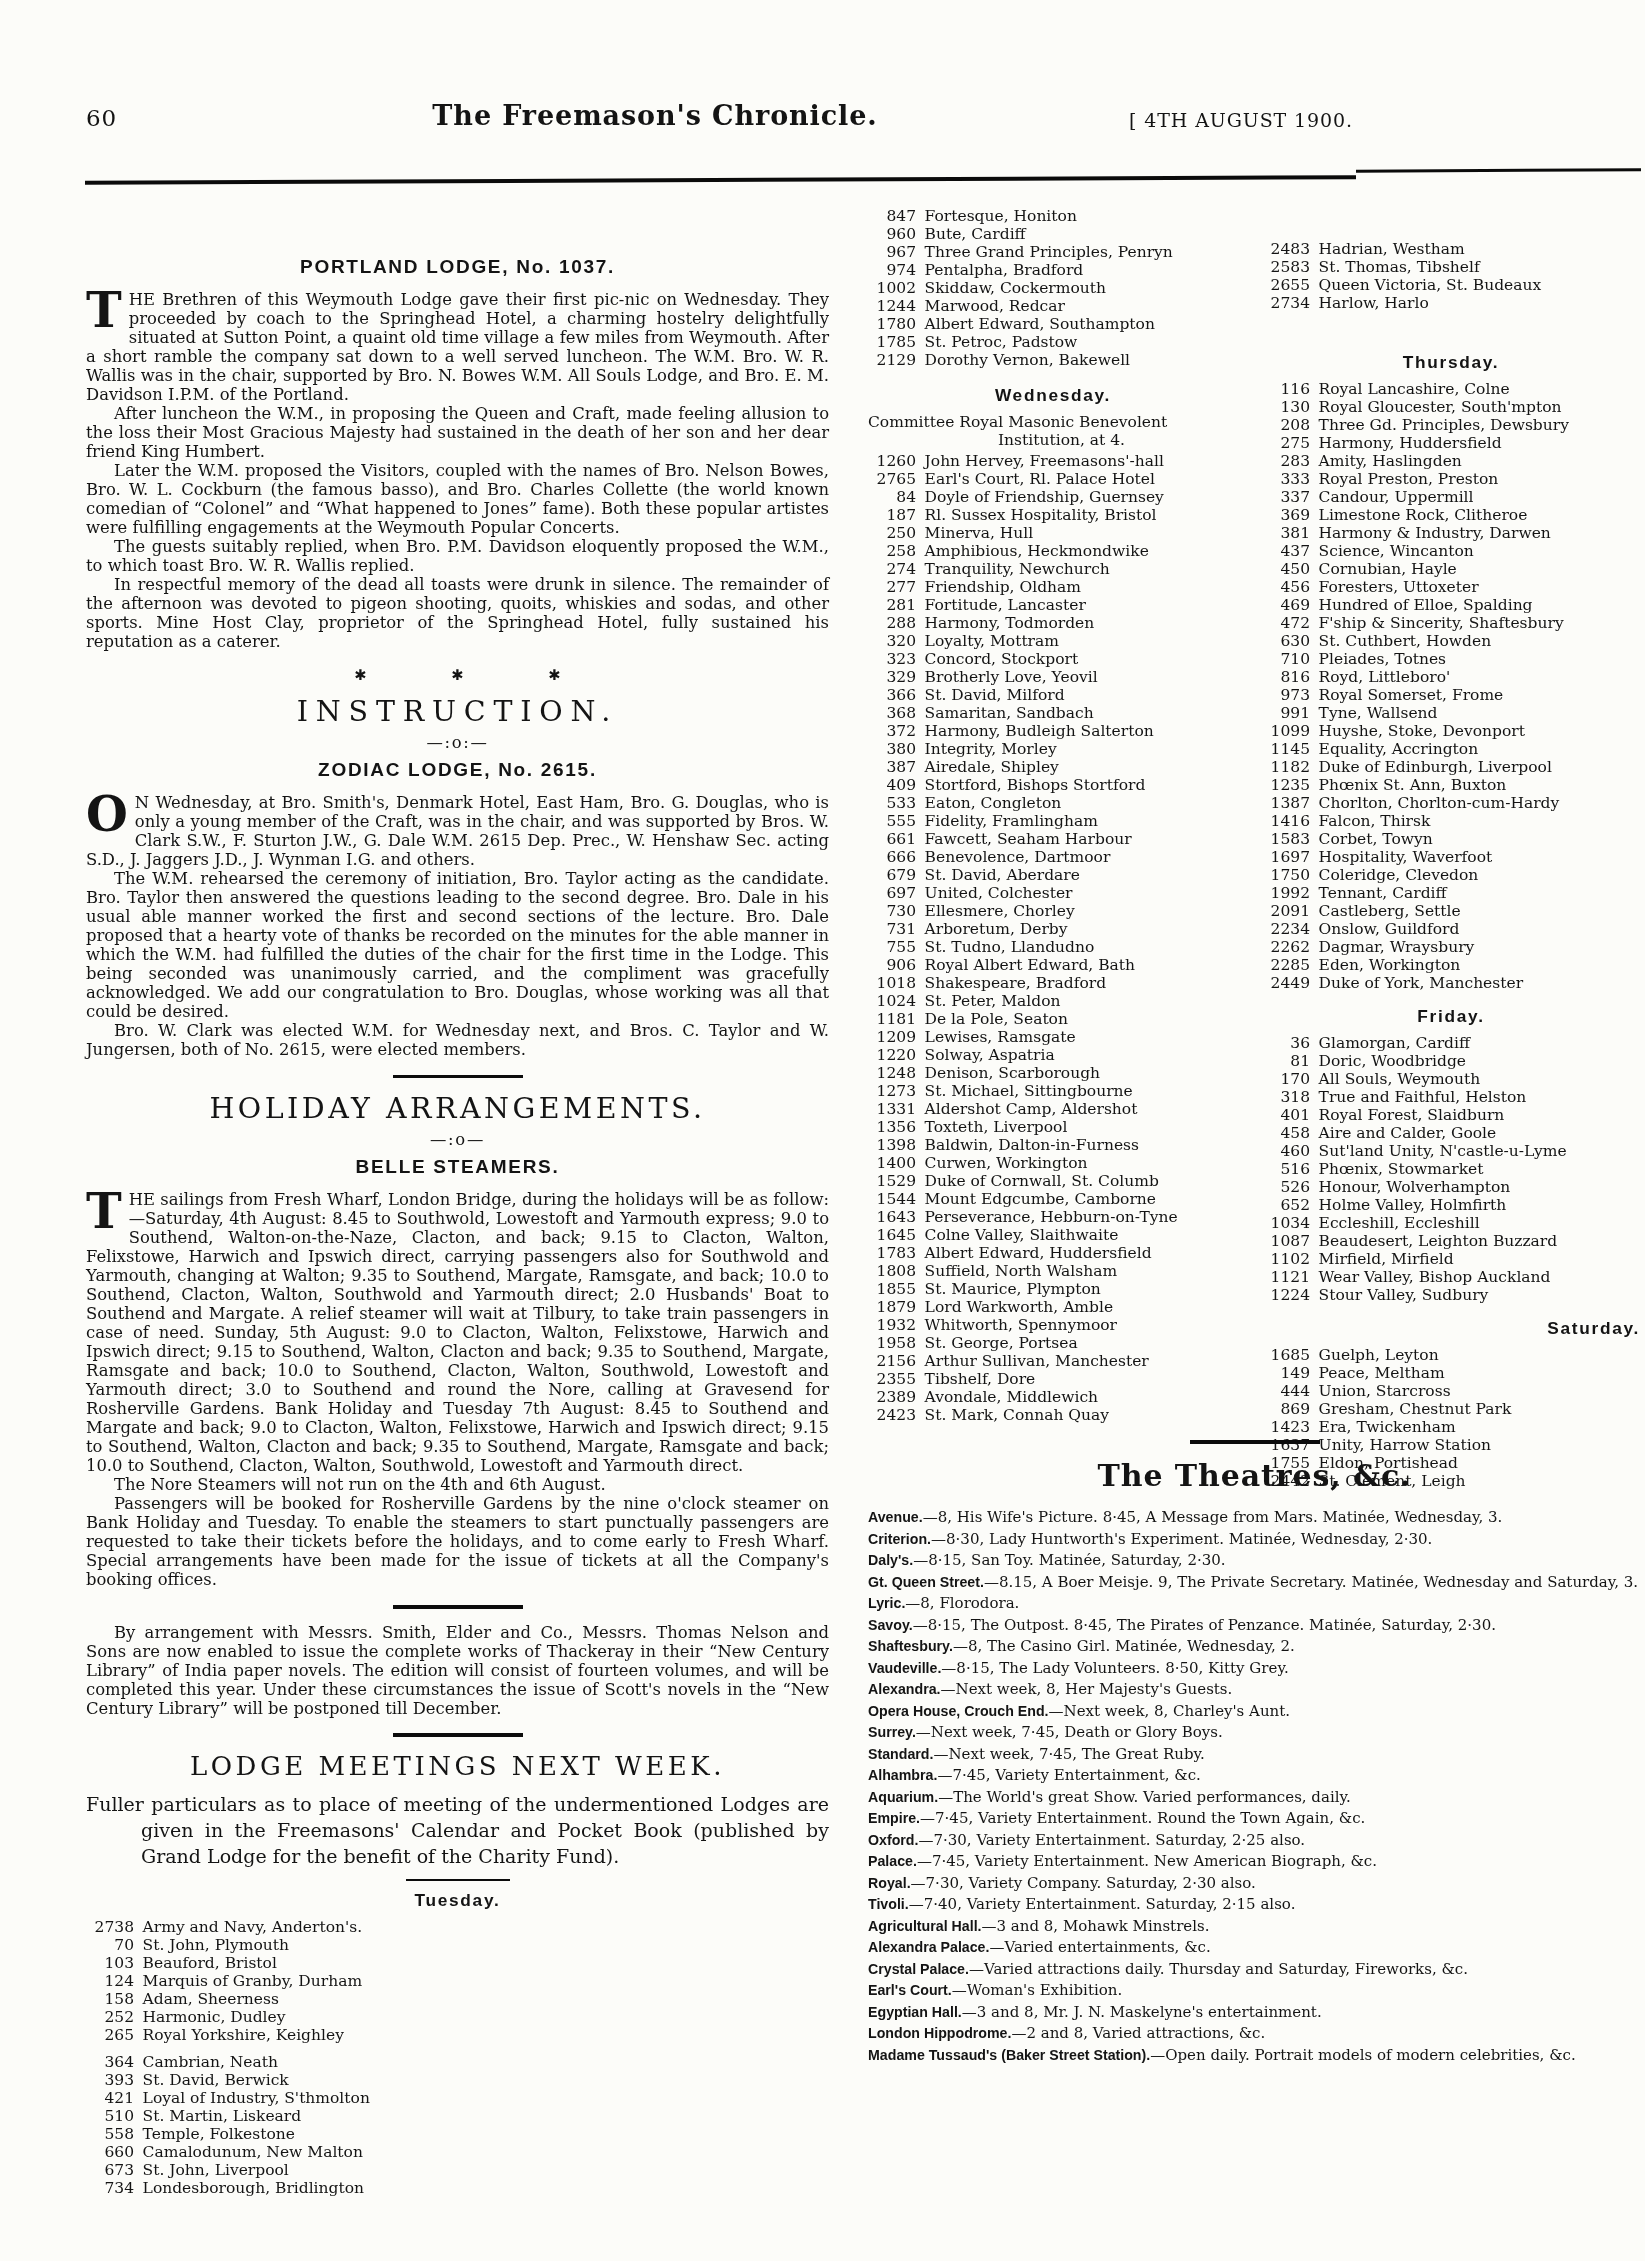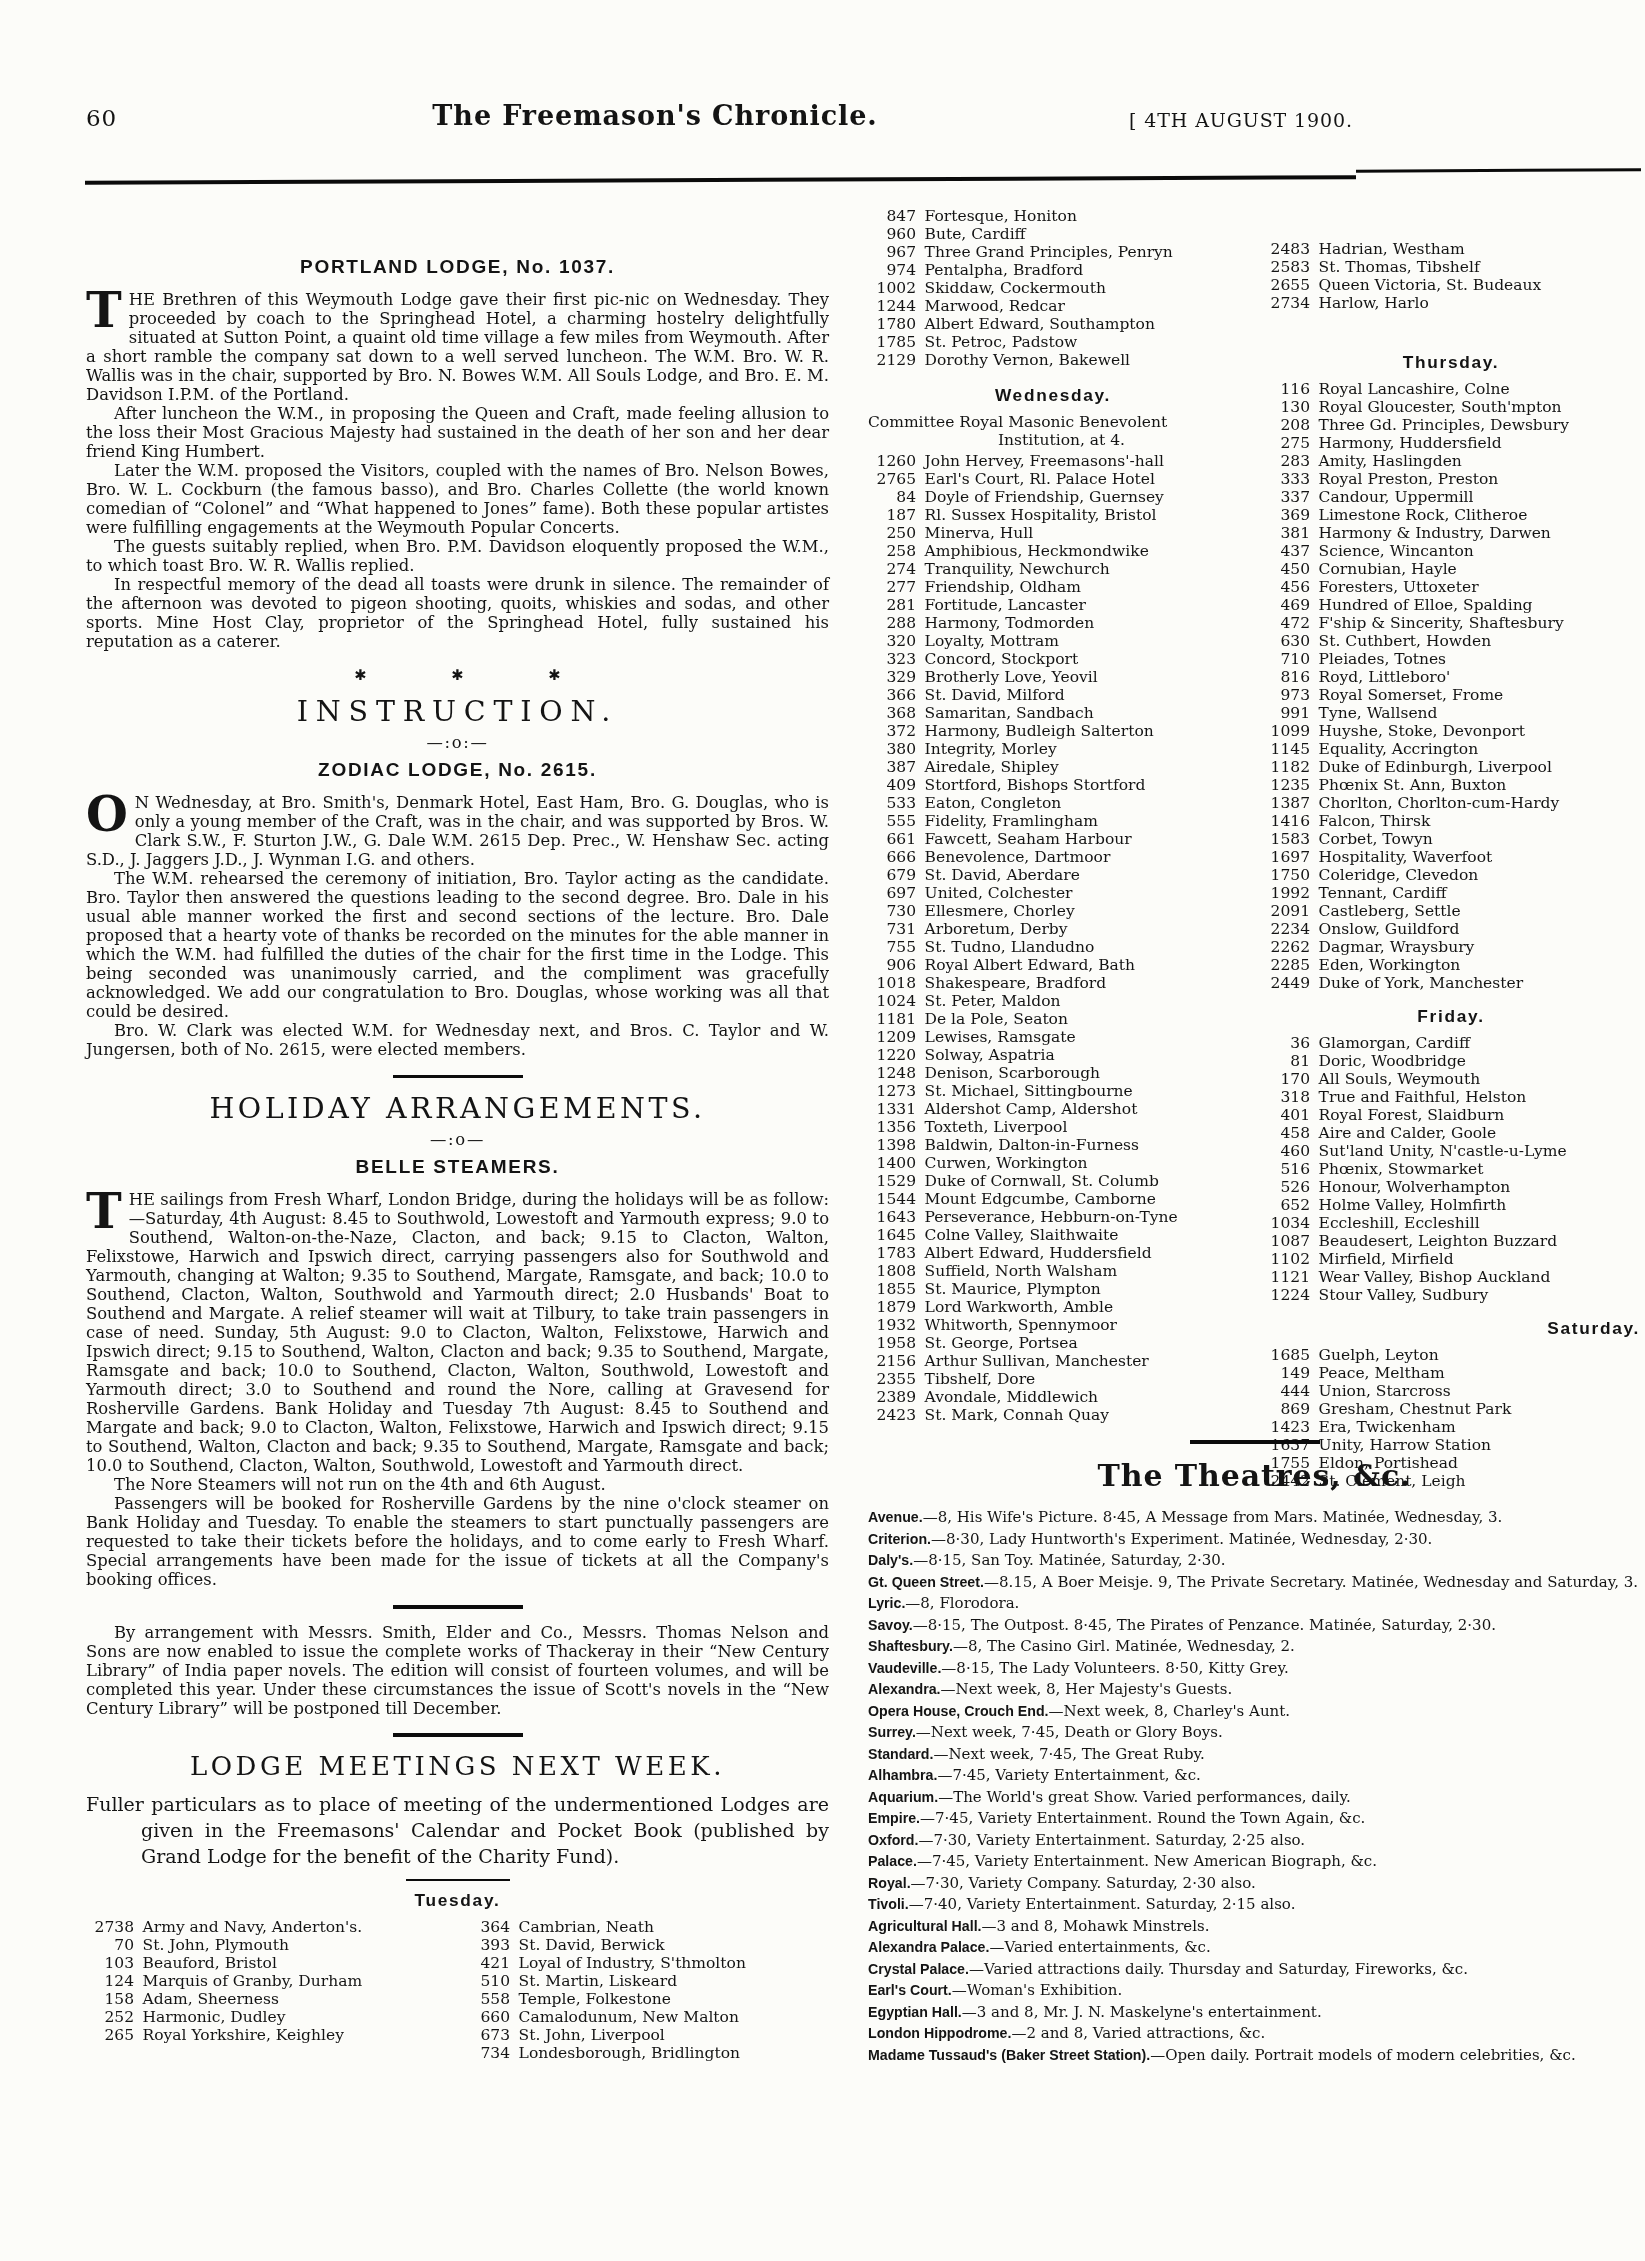--- a/index.html
+++ b/index.html
@@ -32,21 +32,21 @@
   .rule-xs{width:104px;margin:10.4px auto 8.6px;height:1.7px;background:#0c0c0c;}
   .meet-head{font-size:26px;font-weight:normal;letter-spacing:3.5px;text-align:center;margin:14px 0 10.4px;}
   .meet-intro{font-size:19px;line-height:26px;text-align:justify;padding-left:55px;text-indent:-55px;margin:0;}
   
   .day-head{font-family:"Liberation Sans", sans-serif;font-weight:bold;font-size:17.3px;
             letter-spacing:1.7px;text-align:center;margin:8.6px 0 7px;}
   .gap-top{margin-top:40px;}
   .lrow{display:flex;font-size:15.5px;line-height:18px;}
   .lrow .num{flex:none;width:48px;text-align:right;padding-right:8.6px;}
   .lrow .nm{flex:1;}
-  .tue-wrap{display:flex;gap:9px;margin-top:3.5px;}
+  .tue-wrap{display:flex;gap:9px;margin-top:3.5px;flex-direction:column;}
   .tcol{flex:1;}
   .committee{font-size:15.5px;line-height:18px;padding-left:130px;text-indent:-130px;margin:0 0 3.5px;}
   
   .th-head{font-size:30px;font-weight:bold;text-align:center;letter-spacing:0.9px;margin:12px 0 15.5px;}
   .theatre{font-size:15px;line-height:18px;text-align:justify;padding-left:40px;text-indent:-40px;margin:0 0 3.5px;}
   .venue{font-family:"Liberation Sans", sans-serif;font-weight:bold;font-size:14.2px;}
 </style>
 </head>
 <body>
 

